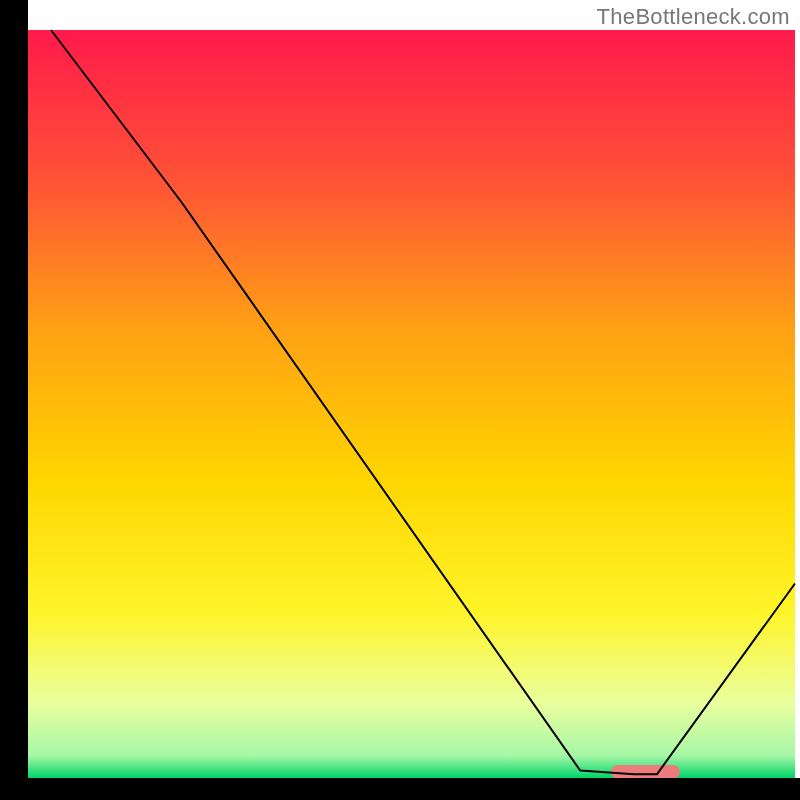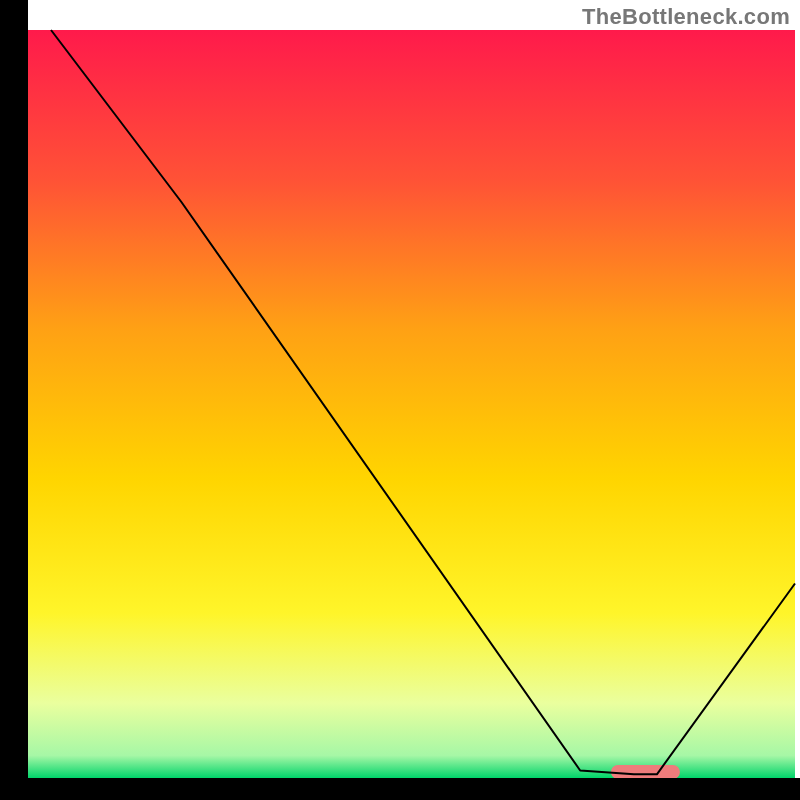--- a/index.html
+++ b/index.html
@@ -13,21 +13,21 @@
   .canvas {
     position: relative;
     width: 800px;
     height: 800px;
   }
   .watermark {
     position: absolute;
     top: 4px;
     right: 10px;
     font-size: 22px;
-    font-weight: bold;
+    font-weight: normal;
     color: #777;
     letter-spacing: 0.3px;
   }
   svg {
     display: block;
   }
 </style>
 </head>
 <body>
 

